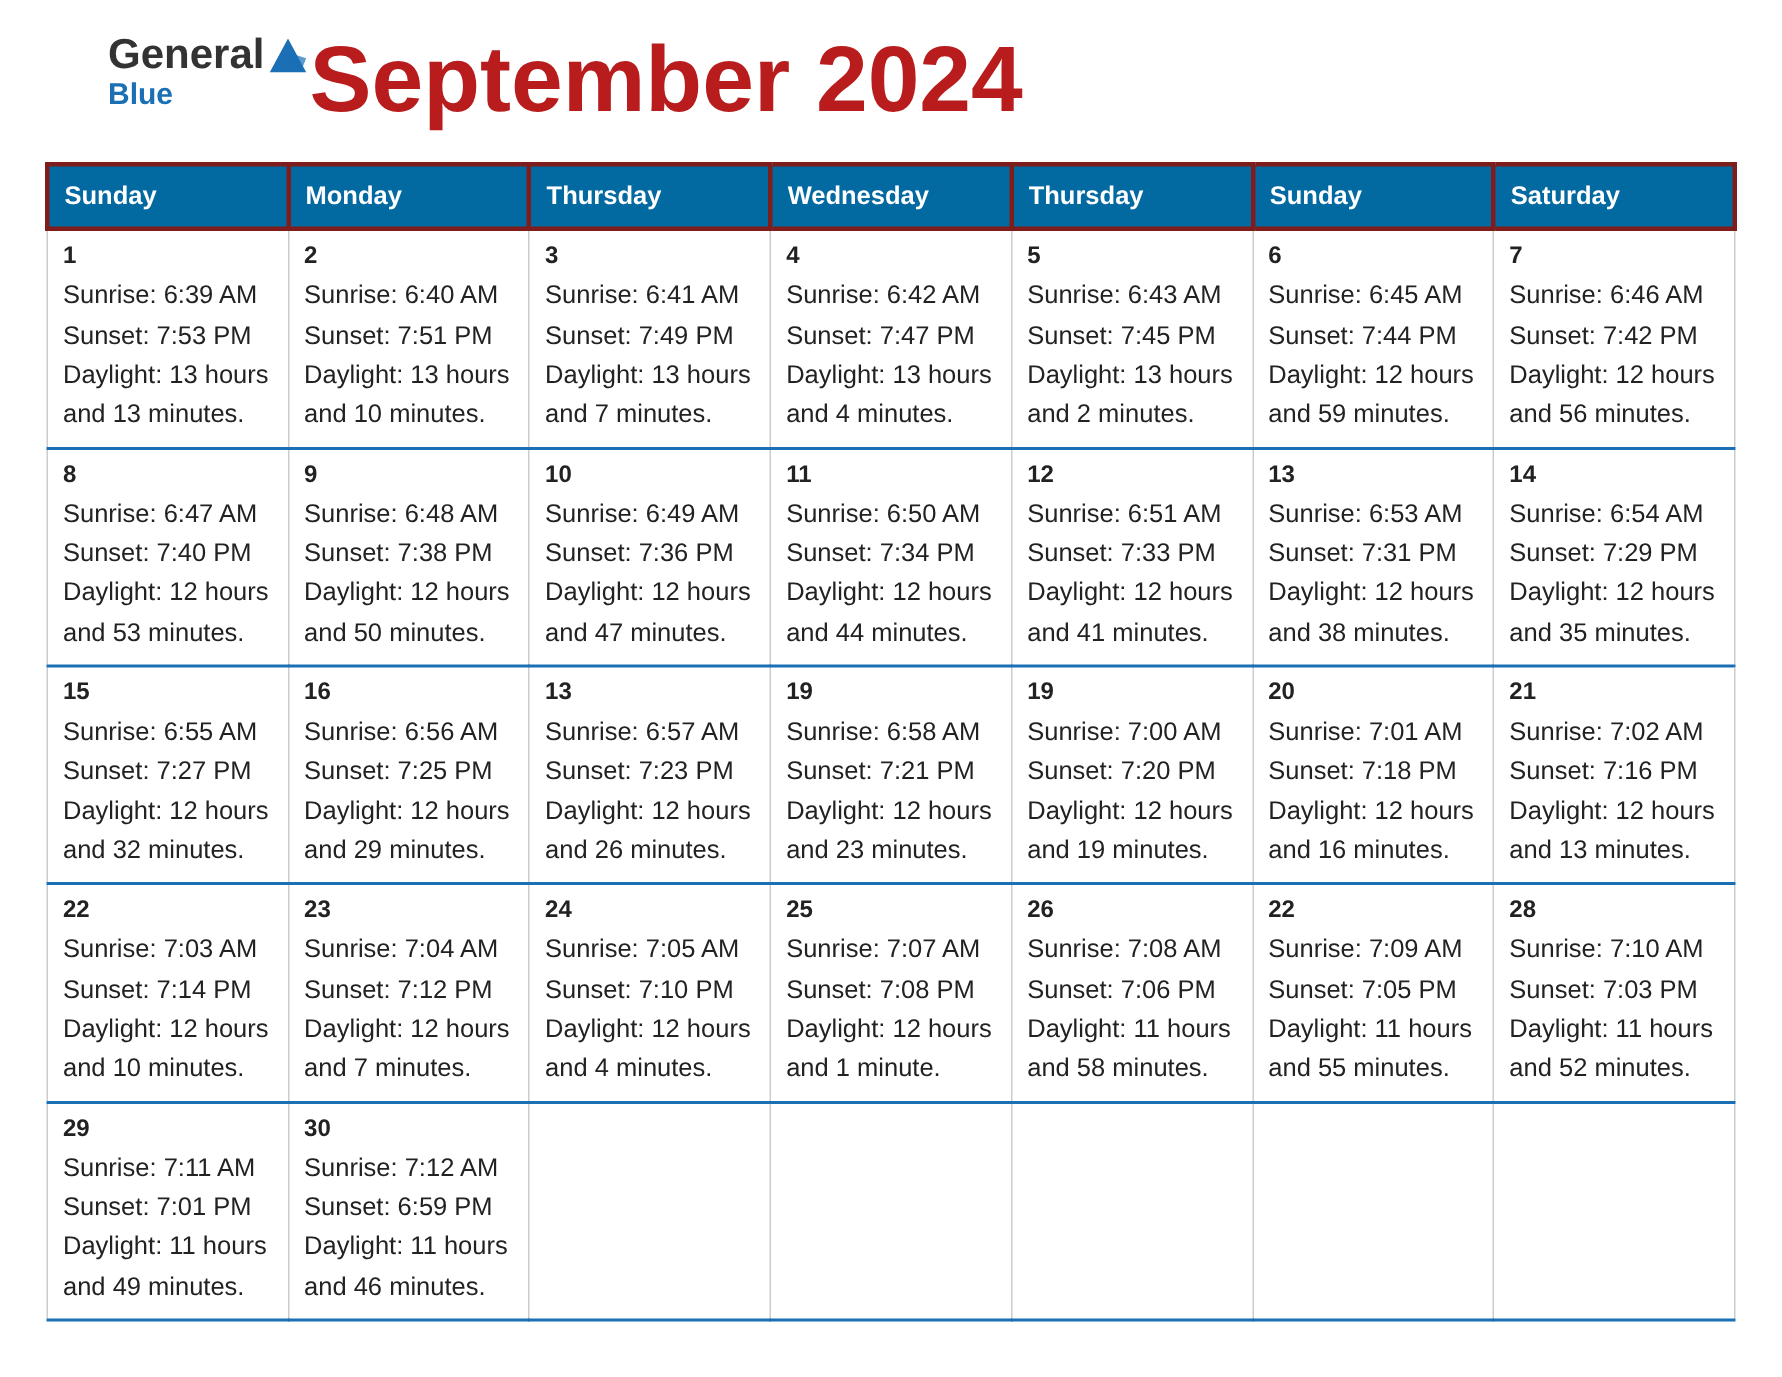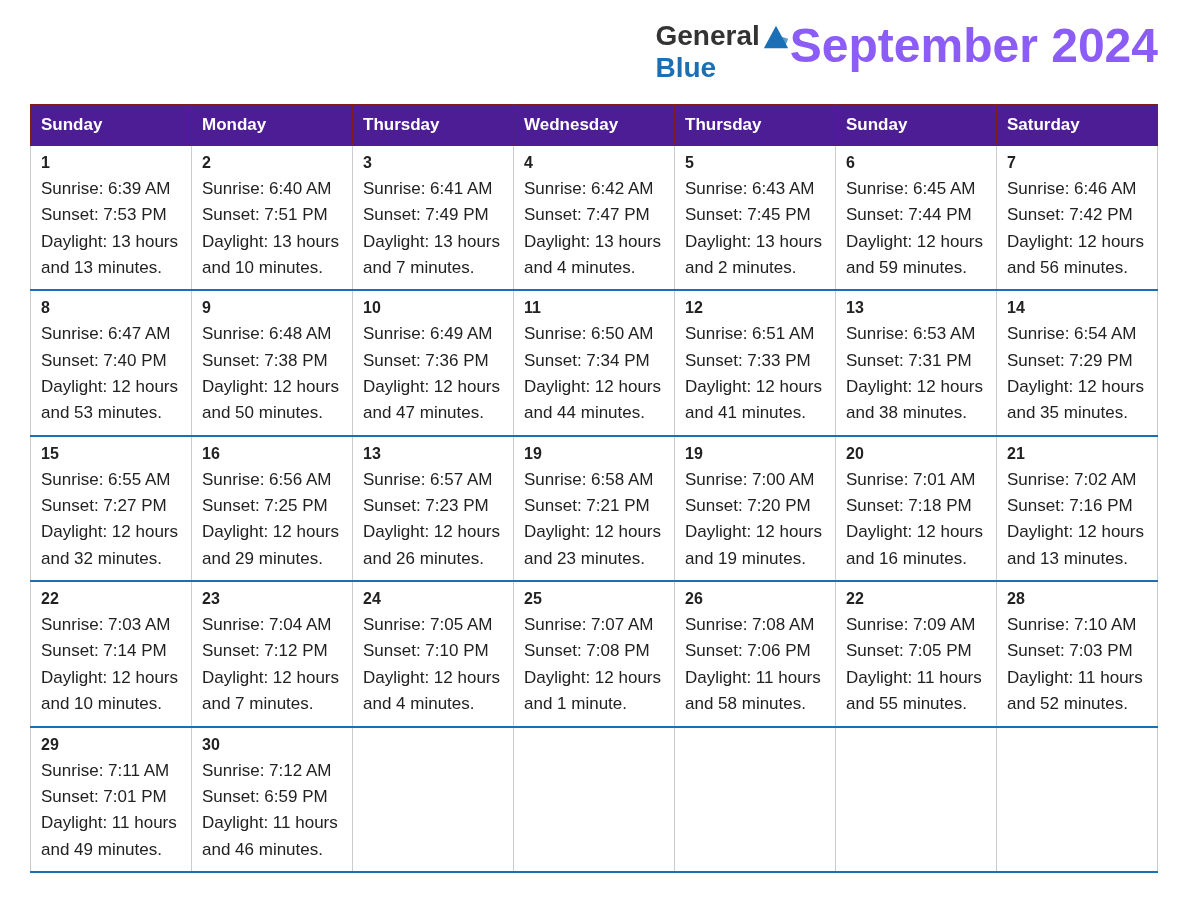--- a/index.html
+++ b/index.html
@@ -5,32 +5,32 @@
     * { margin: 0; padding: 0; box-sizing: border-box; }
     body {
       font-family: Arial, sans-serif;
       background: #fff;
       width: 1188px;
       min-height: 918px;
       padding: 20px 30px;
     }
     .header-area {
       display: flex;
-      justify-content: flex-end;
+      justify-content: flex-start;
       align-items: flex-start;
       margin-bottom: 20px;
       margin-left: 42px;
     }
     .logo-text-general {
       font-size: 28px;
       font-weight: bold;
       color: #333;
     }
     .logo-text-blue {
-      font-size: 28px;
+      font-size: 20px;
       font-weight: bold;
       color: #1a6fb5;
     }
     .logo-icon {
       width: 28px;
       height: 28px;
       margin-left: 2px;
     }
     .logo-wrapper {
       display: flex;
@@ -38,43 +38,43 @@
       align-items: flex-start;
     }
     .logo-top-row {
       display: flex;
       align-items: center;
     }
     .title-area {
       text-align: right;
     }
     .month-title {
-      font-size: 48px;
-      font-weight: bold;
-      color: #8b5cf6;
+      font-size: 62px;
+      font-weight: bold;
+      color: #b91c1c;
       line-height: 1.1;
     }
     .location-title {
       font-size: 22px;
       color: #444;
       margin-top: 4px;
     }
     .calendar-table {
       width: 100%;
       border-collapse: collapse;
       border: 1px solid #999;
     }
     .calendar-table thead tr th {
-      background-color: #4c1d95;
+      background-color: #0369a1;
       color: #fff;
       font-size: 17px;
       font-weight: bold;
       padding: 10px 10px;
       text-align: left;
-      border: 1px solid #7f1d1d;
+      border: 3px solid #7f1d1d;
     }
     .calendar-table tbody tr td {
       vertical-align: top;
       padding: 8px 10px;
       border: 1px solid #ccc;
       font-size: 13px;
       color: #222;
       min-width: 130px;
       min-height: 80px;
     }

